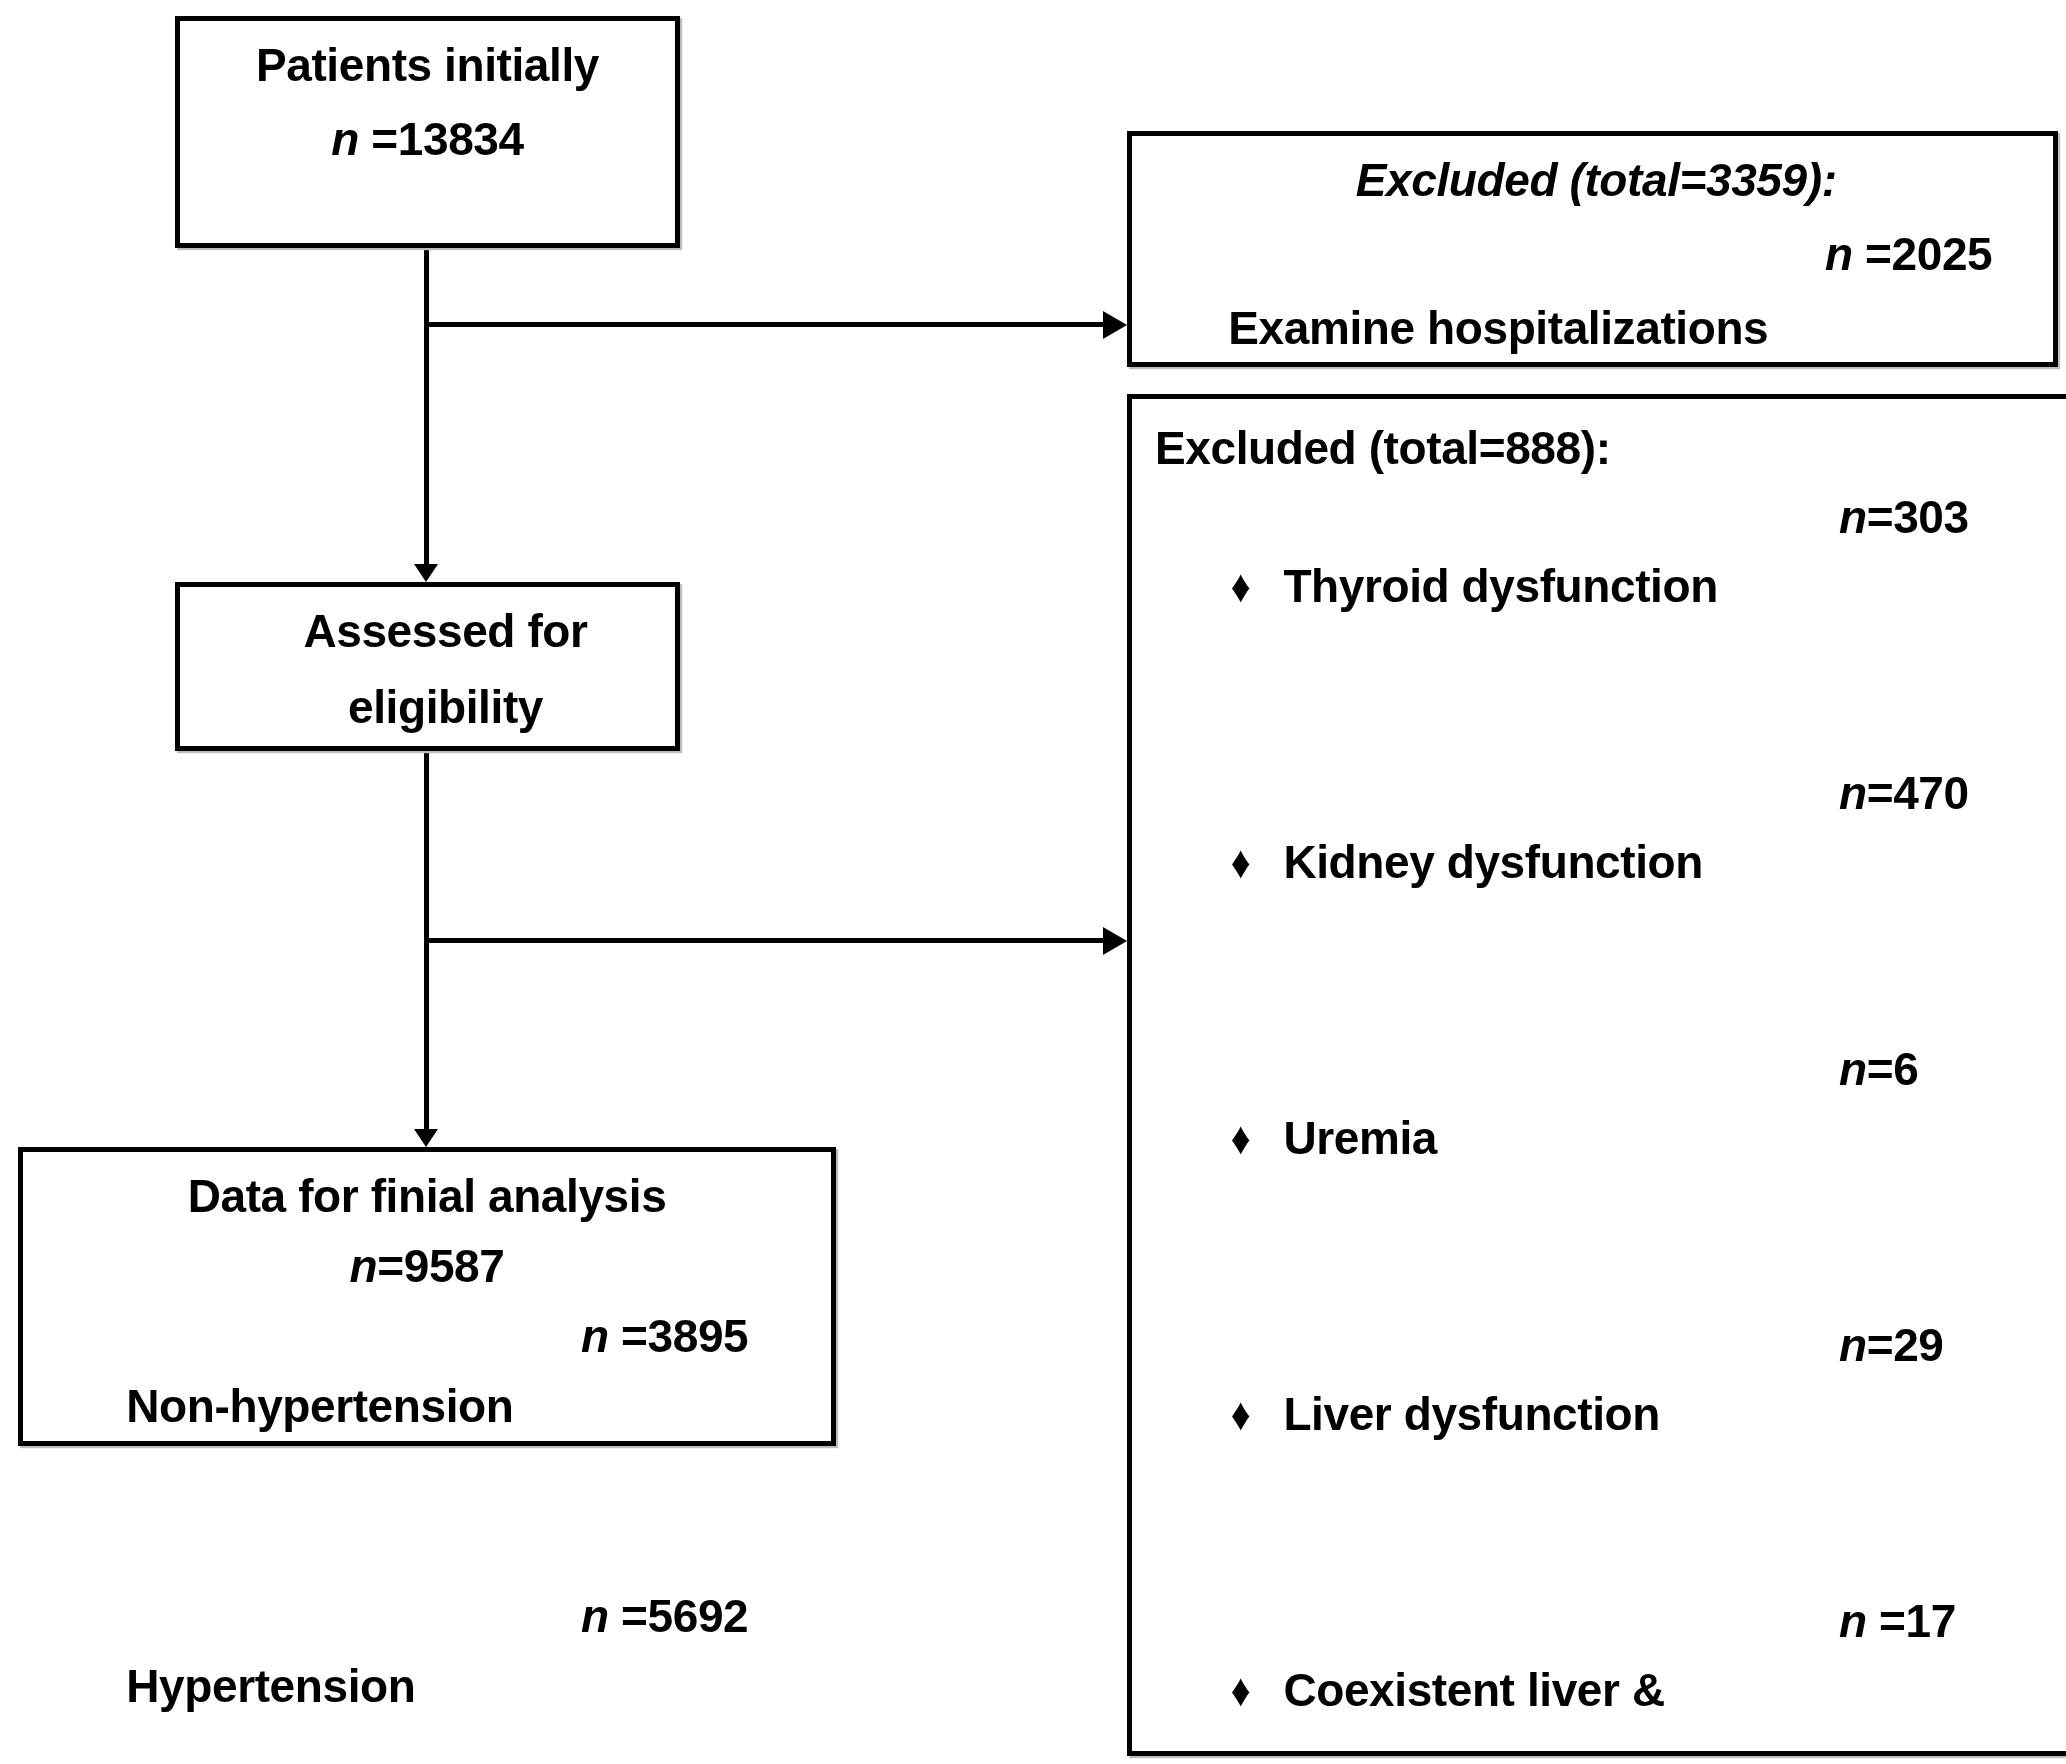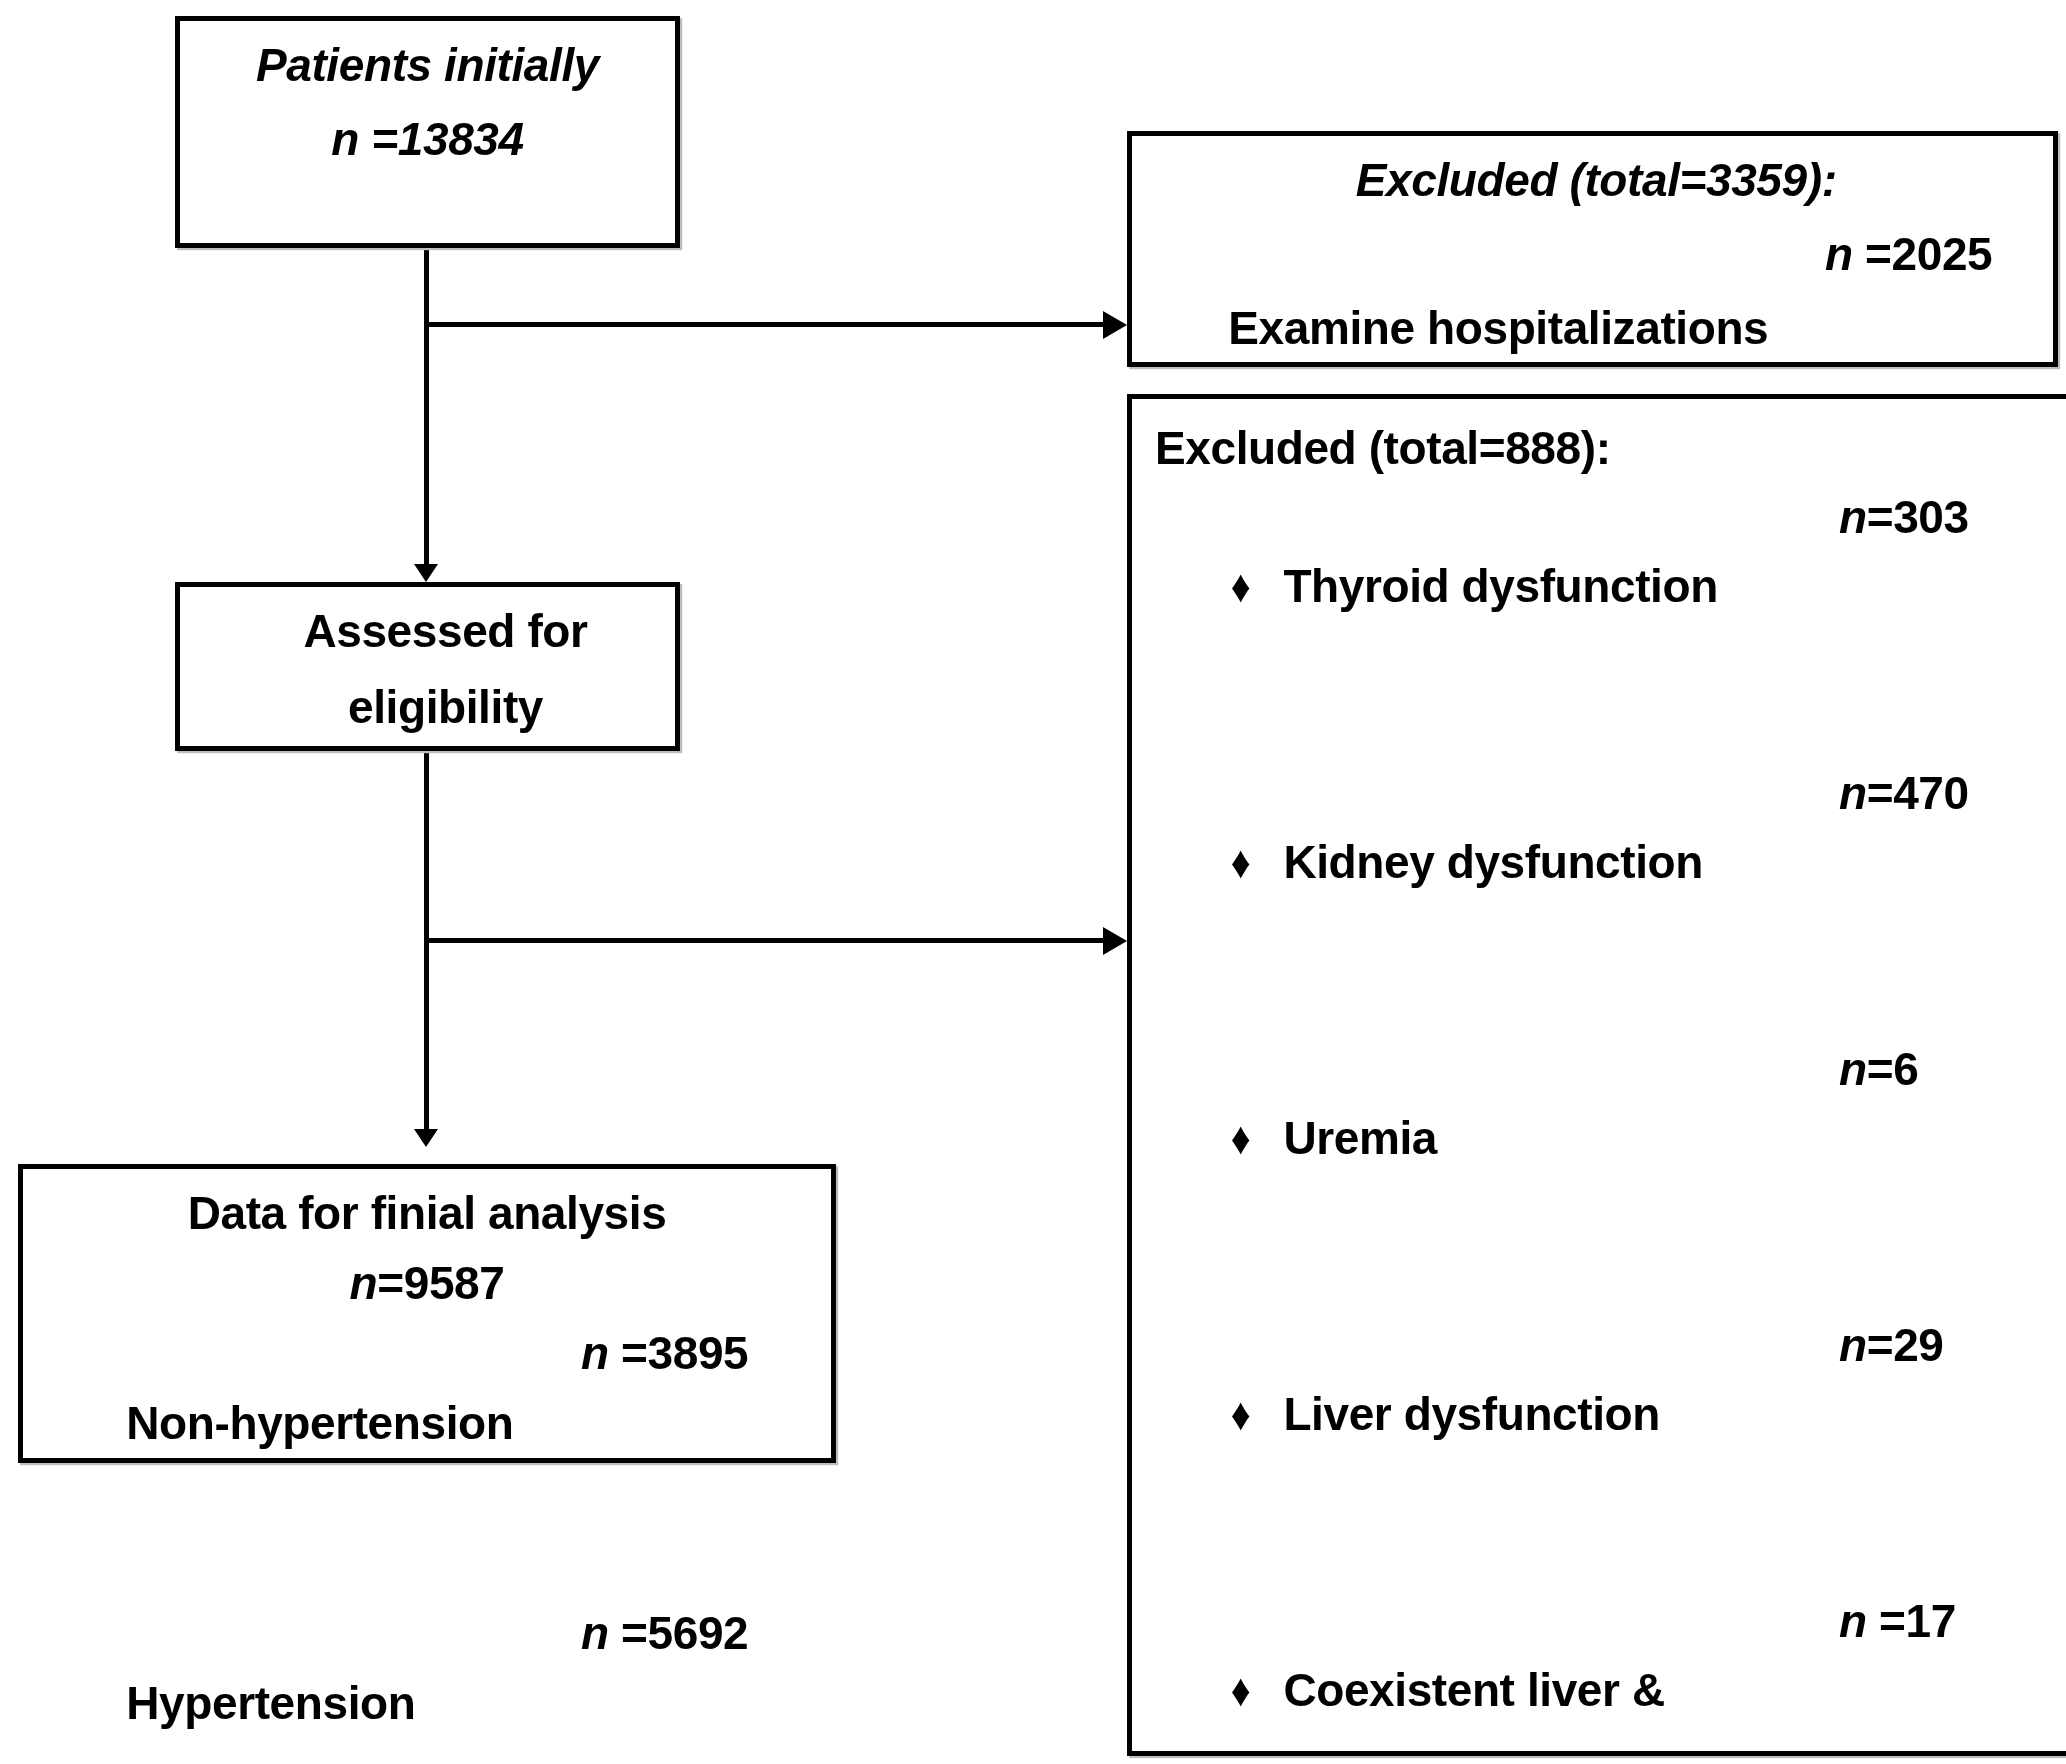--- a/index.html
+++ b/index.html
@@ -17,26 +17,26 @@
     position:absolute;
     border:5.1px solid #000;
     background:#fff;
     box-sizing:border-box;
     box-shadow:2.2px 2.2px 0 0 #bdbdbd;
   }
   .line{position:relative;white-space:pre;}
   .lbl{white-space:pre;}
   
   #box-initial{left:175px;top:16px;width:505px;height:232px;text-align:center;font-size:46px;padding-top:7.3px;}
-  #box-initial .line{line-height:74px;font-style:italic;}
+  #box-initial .line{line-height:74px;}
   
   #box-assessed{left:175px;top:582px;width:505px;height:169px;text-align:center;font-size:46px;padding-top:5.8px;padding-left:36px;}
   #box-assessed .line{line-height:76px;}
   
-  #box-final{left:18px;top:1147px;width:818px;height:299px;font-size:46px;padding:8.8px 29px 0 29px;margin-top:17px;}
+  #box-final{left:18px;top:1147px;width:818px;height:299px;font-size:46px;padding:8.8px 29px 0 29px;}
   #box-final .line{line-height:70px;}
   #box-final .centered{text-align:center;}
   #box-final .nval{position:absolute;left:529px;top:0;}
   
   #box-excluded1{left:1127px;top:131px;width:931px;height:236px;font-size:46px;padding:7.3px 14.6px 0 22px;}
   #box-excluded1 .line{line-height:74px;}
   #box-excluded1 .centered{text-align:center;font-style:italic;}
   #box-excluded1 .nval{position:absolute;left:671px;top:0;}
   
   #box-excluded2{left:1127px;top:394px;width:1111px;height:1362px;font-size:46px;padding:14.6px 13px 0 23px;}

